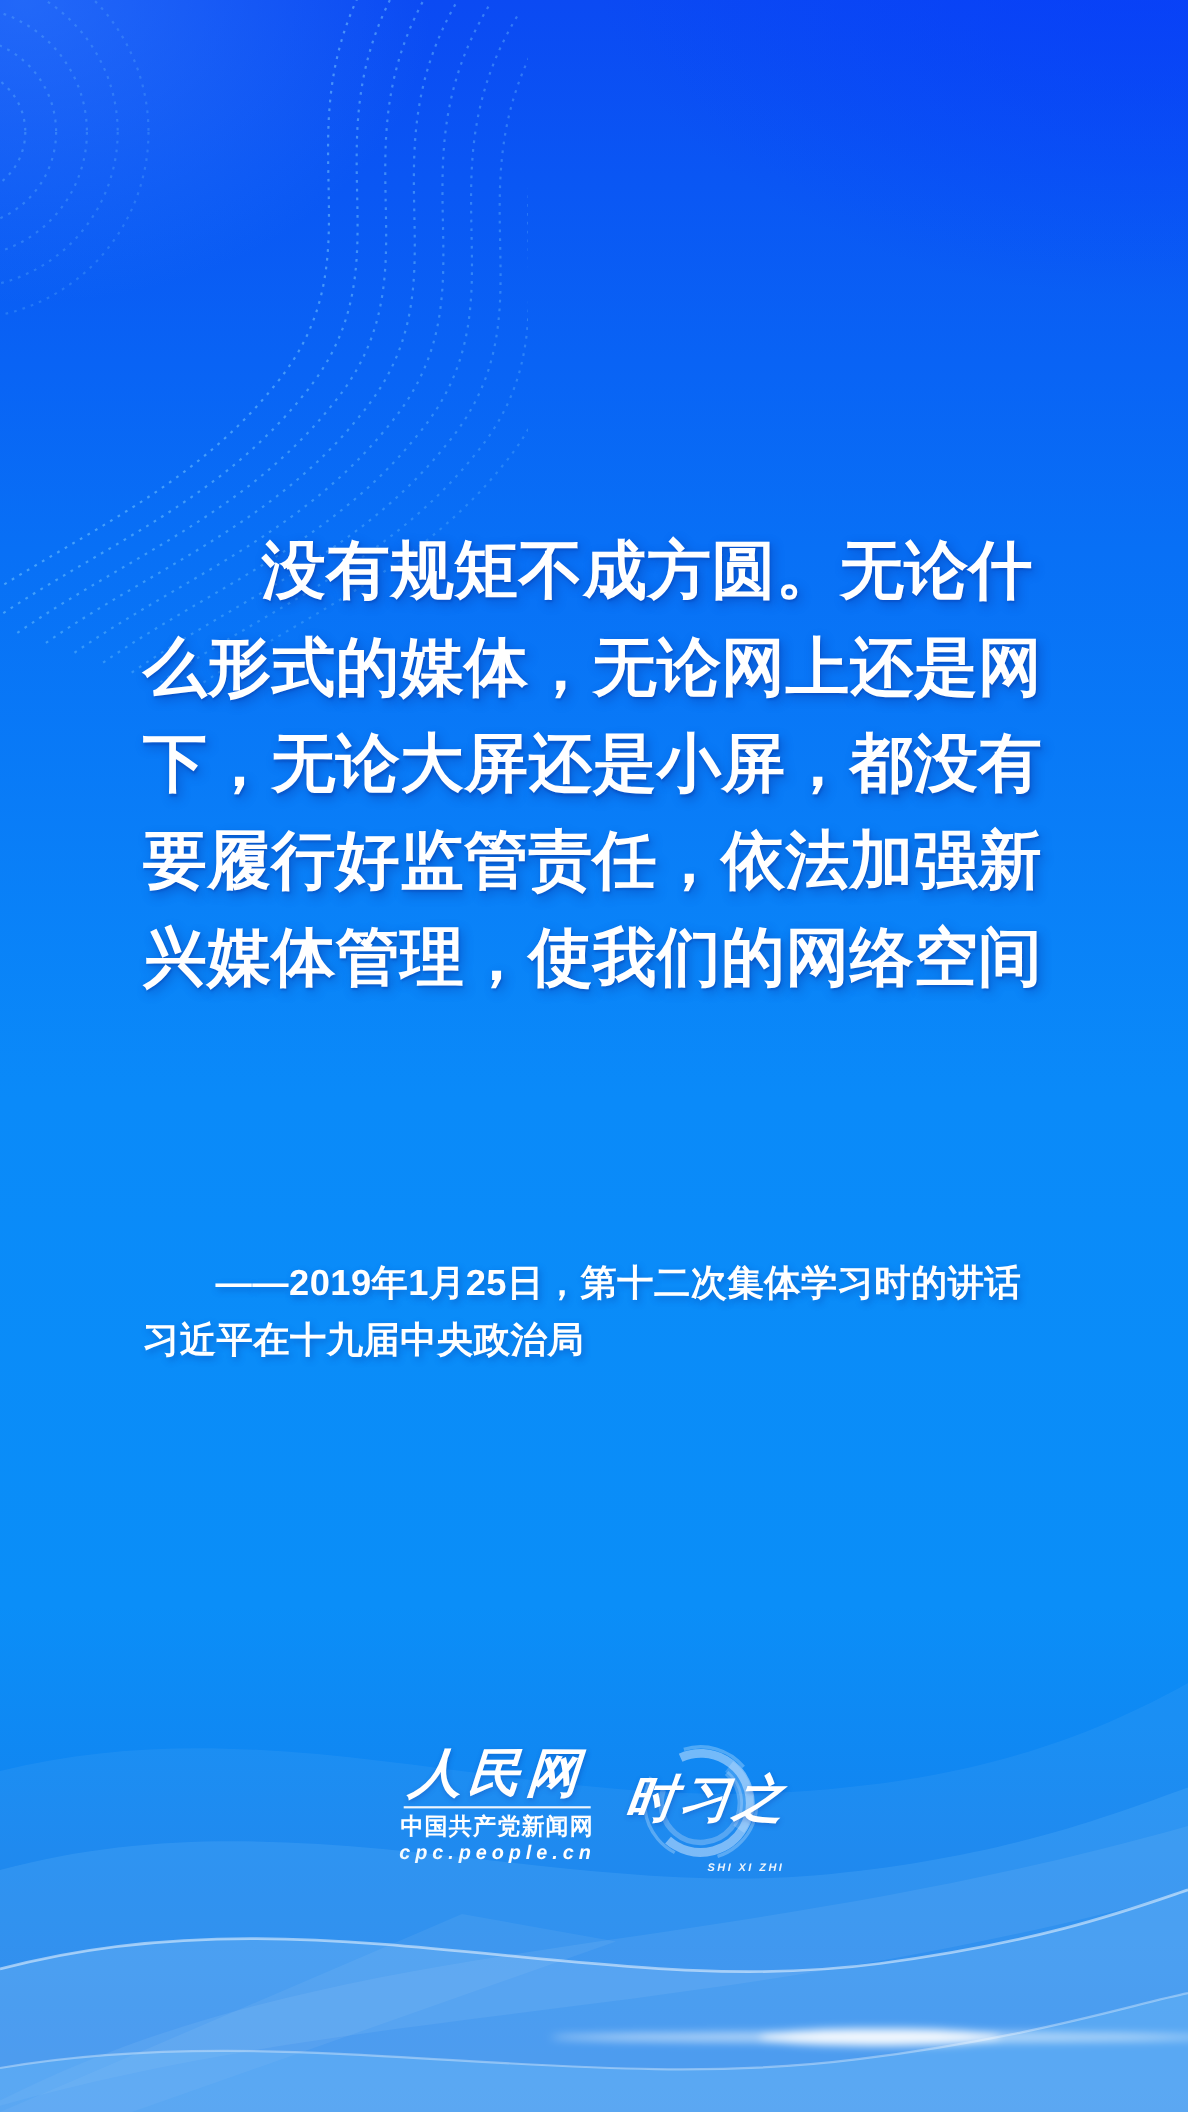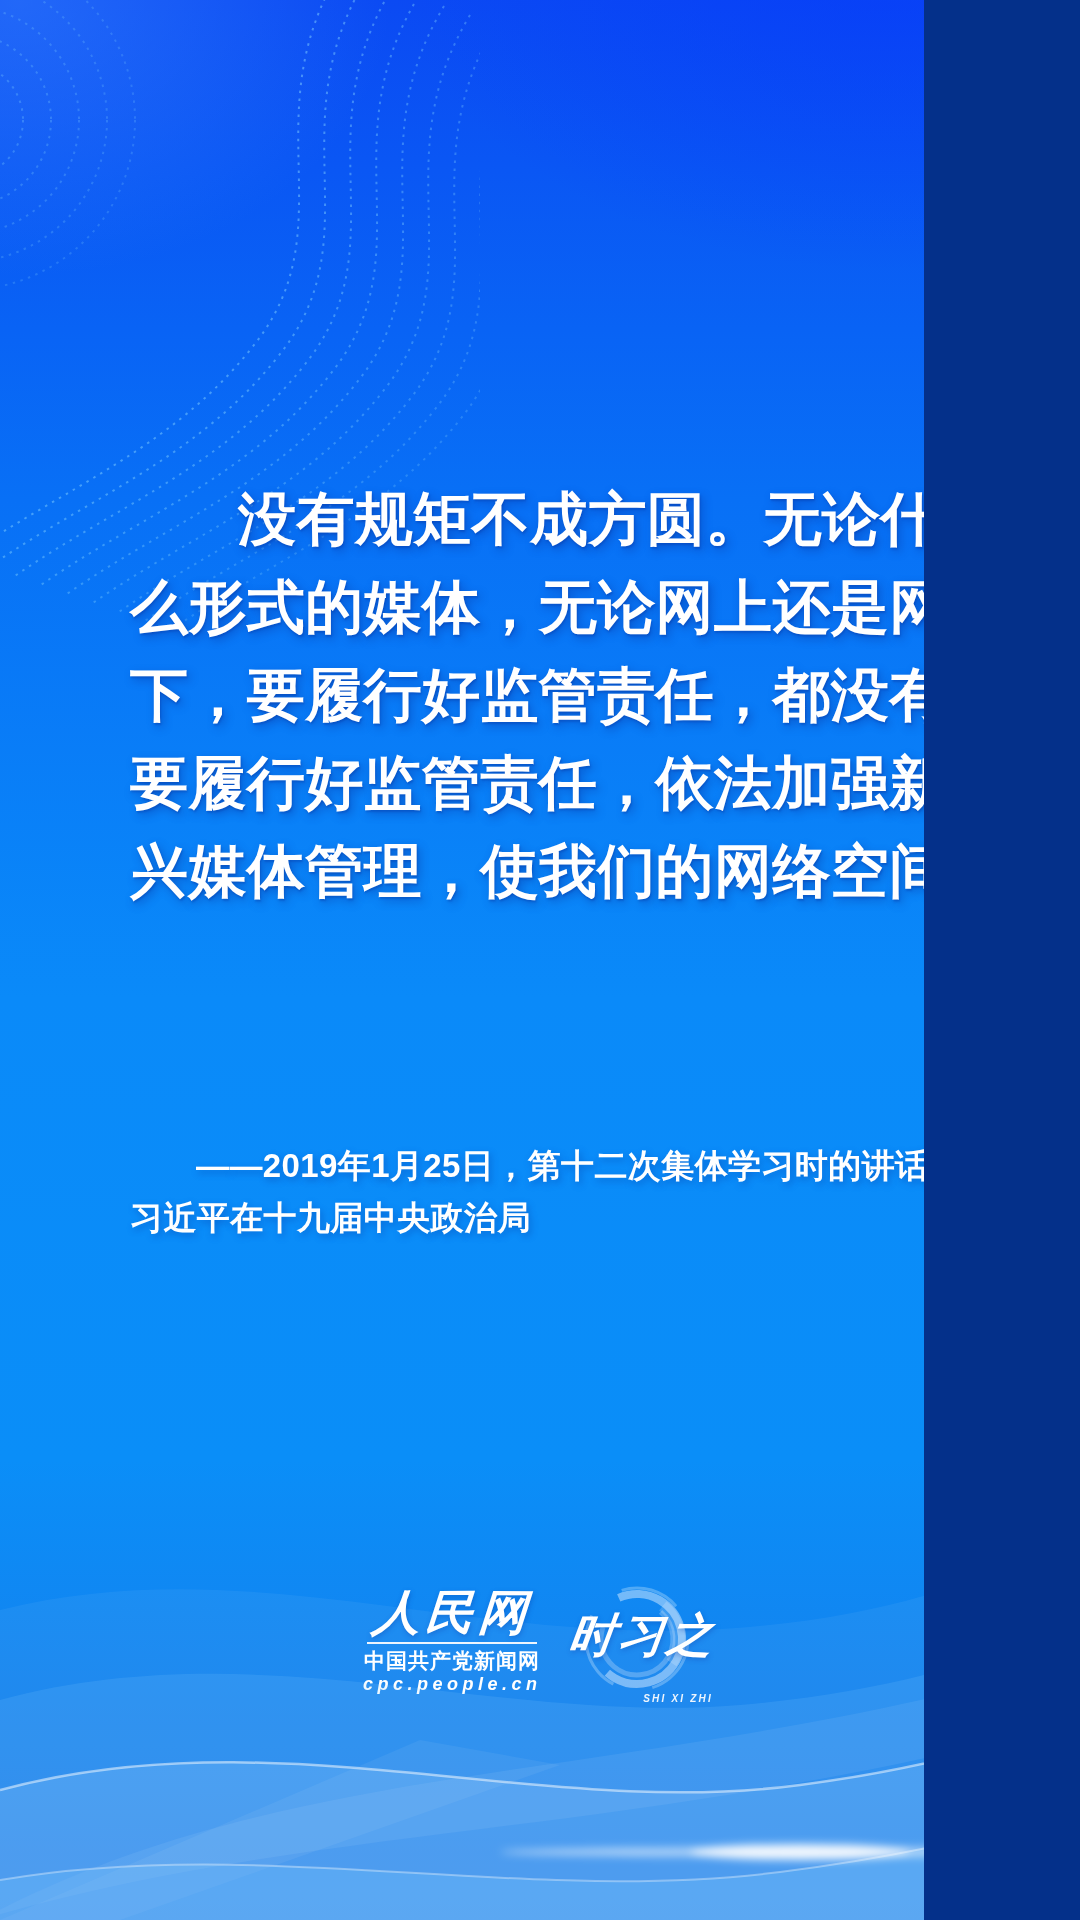--- a/index.html
+++ b/index.html
@@ -1,17 +1,17 @@
 <!DOCTYPE html>
 <html><head>
 <meta charset="utf-8">
 <style>
   html,body { margin:0; padding:0; background:#04308a; }
   .poster {
-    position:relative; width:924px; height:1920px; overflow:hidden;
+    position:relative; width:1080px; height:1920px; overflow:hidden;
     font-family:"Liberation Sans", sans-serif;
     background:
       radial-gradient(820px 560px at 96% -4%, rgba(6,58,250,0.70), rgba(6,58,250,0) 62%),
       radial-gradient(620px 460px at 2% 0%, rgba(62,140,255,0.45), rgba(62,140,255,0) 60%),
       linear-gradient(180deg, #0b4af3 0%, #0870f6 26%, #0a8af9 52%, #0a8ef8 76%, #1d79e6 100%);
   }
   svg { display:block; }
   .deco-topleft { position:absolute; left:0; top:0; pointer-events:none; }
   .deco-waves { position:absolute; left:0; bottom:0; pointer-events:none; }
 
@@ -81,21 +81,21 @@
       <path d="M340,-30 C250,120 350,230 250,350 C170,450 60,490 -40,560" transform="translate(130,45)" opacity="0.35"></path>
       <path d="M340,-30 C250,120 350,230 250,350 C170,450 60,490 -40,560" transform="translate(156,54)" opacity="0.32"></path>
       <path d="M340,-30 C250,120 350,230 250,350 C170,450 60,490 -40,560" transform="translate(182,63)" opacity="0.29"></path>
       <path d="M340,-30 C250,120 350,230 250,350 C170,450 60,490 -40,560" transform="translate(208,72)" opacity="0.26"></path>
     </g>
   </svg>
 
   <div class="quote">
     <div class="quote-line indent">没有规矩不成方圆。无论什</div>
     <div class="quote-line">么形式的媒体，无论网上还是网</div>
-    <div class="quote-line">下，要履行好监管责任，都没有</div>
+    <div class="quote-line">下，无论大屏还是小屏，都没有</div>
     <div class="quote-line">要履行好监管责任，依法加强新</div>
     <div class="quote-line">兴媒体管理，使我们的网络空间</div>
   </div>
 
   <div class="attribution">
     <div class="attr-line indent">——2019年1月25日，第十二次集体学习时的讲话</div>
     <div class="attr-line">习近平在十九届中央政治局</div>
   </div>
 
   <div class="footer">

